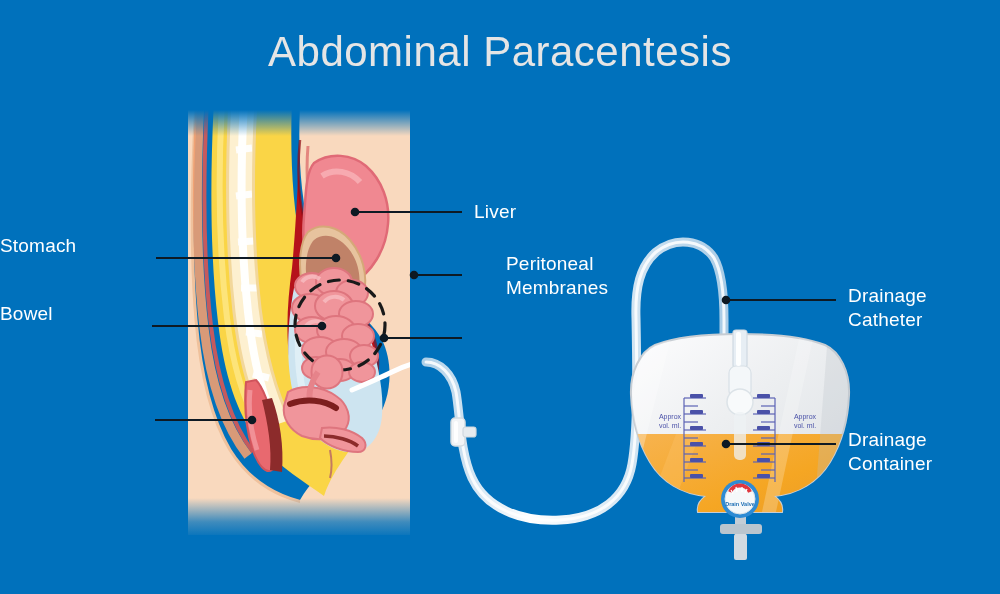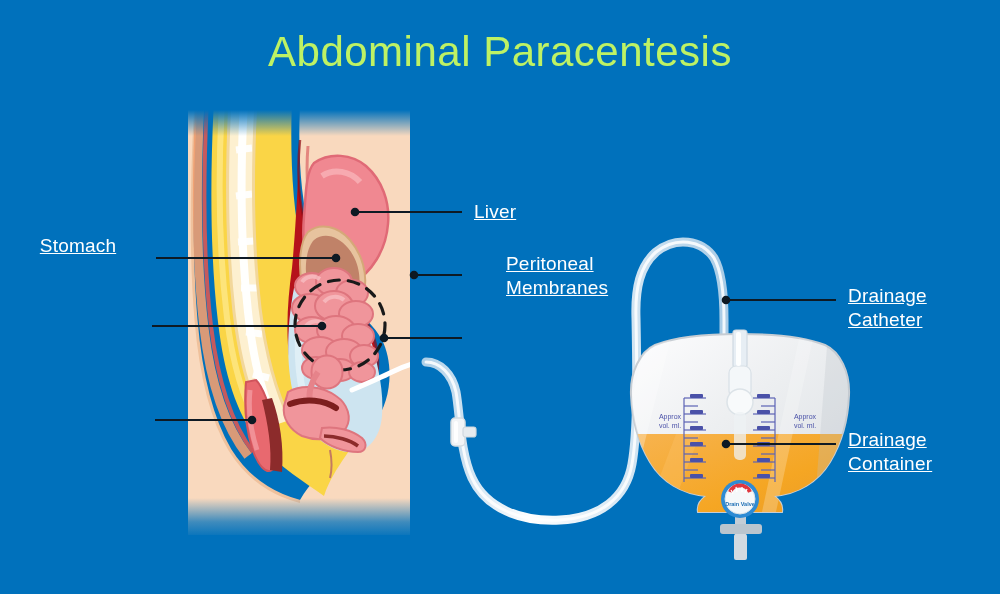--- a/index.html
+++ b/index.html
@@ -13,30 +13,29 @@
   #stage > svg{position:absolute;left:0;top:0;}
 
   .lbl{
     position:absolute;
     color:#FFFFFF;
     font-family:"Liberation Sans", sans-serif;
     font-size:19px;
     line-height:24px;
     letter-spacing:.2px;
     white-space:pre-line;
-    text-decoration:underline;
   }
-  .lbl.r{text-align:center;}
+  .lbl.r{text-align:left;}
   .lbl.l{text-align:left;}
 
   #title{
     position:absolute;
     left:0;top:28px;width:1000px;
     text-align:center;
-    color:#bef264;
+    color:#e5e5e5;
     font-size:42px;
     font-weight:normal;
     letter-spacing:.5px;
     font-family:"Liberation Sans", sans-serif;
   }
 </style>
 </head>
 <body>
 
 <div id="stage">
@@ -363,20 +362,21 @@
     <text x="670" y="419" text-anchor="middle" font-family="Liberation Sans, sans-serif" font-size="7" fill="#4A51A8">Approx</text>
     <text x="670" y="428" text-anchor="middle" font-family="Liberation Sans, sans-serif" font-size="7" fill="#4A51A8">vol. ml.</text>
     <text x="805" y="419" text-anchor="middle" font-family="Liberation Sans, sans-serif" font-size="7" fill="#4A51A8">Approx</text>
     <text x="805" y="428" text-anchor="middle" font-family="Liberation Sans, sans-serif" font-size="7" fill="#4A51A8">vol. ml.</text>
     <text x="740" y="506" text-anchor="middle" font-family="Liberation Sans, sans-serif" font-size="5.5" fill="#1E6FB5" font-weight="bold">Drain Valve</text>
   </svg>
 
   <div id="title">Abdominal Paracentesis</div>
 
   <div class="lbl r" style="left:0px;top:234px;width:156px;">Stomach</div>
+  <div class="lbl r" style="left:0px;top:302px;width:152px;">Bowel</div>
 
   <div class="lbl l" style="left:474px;top:200px;width:180px;">Liver</div>
   <div class="lbl l" style="left:474px;top:252px;width:180px;margin-left:32px;">Peritoneal
 Membranes</div>
   <div class="lbl l" style="left:848px;top:284px;width:170px;">Drainage
 Catheter</div>
   <div class="lbl l" style="left:848px;top:428px;width:170px;">Drainage
 Container</div>
 </div>
 

